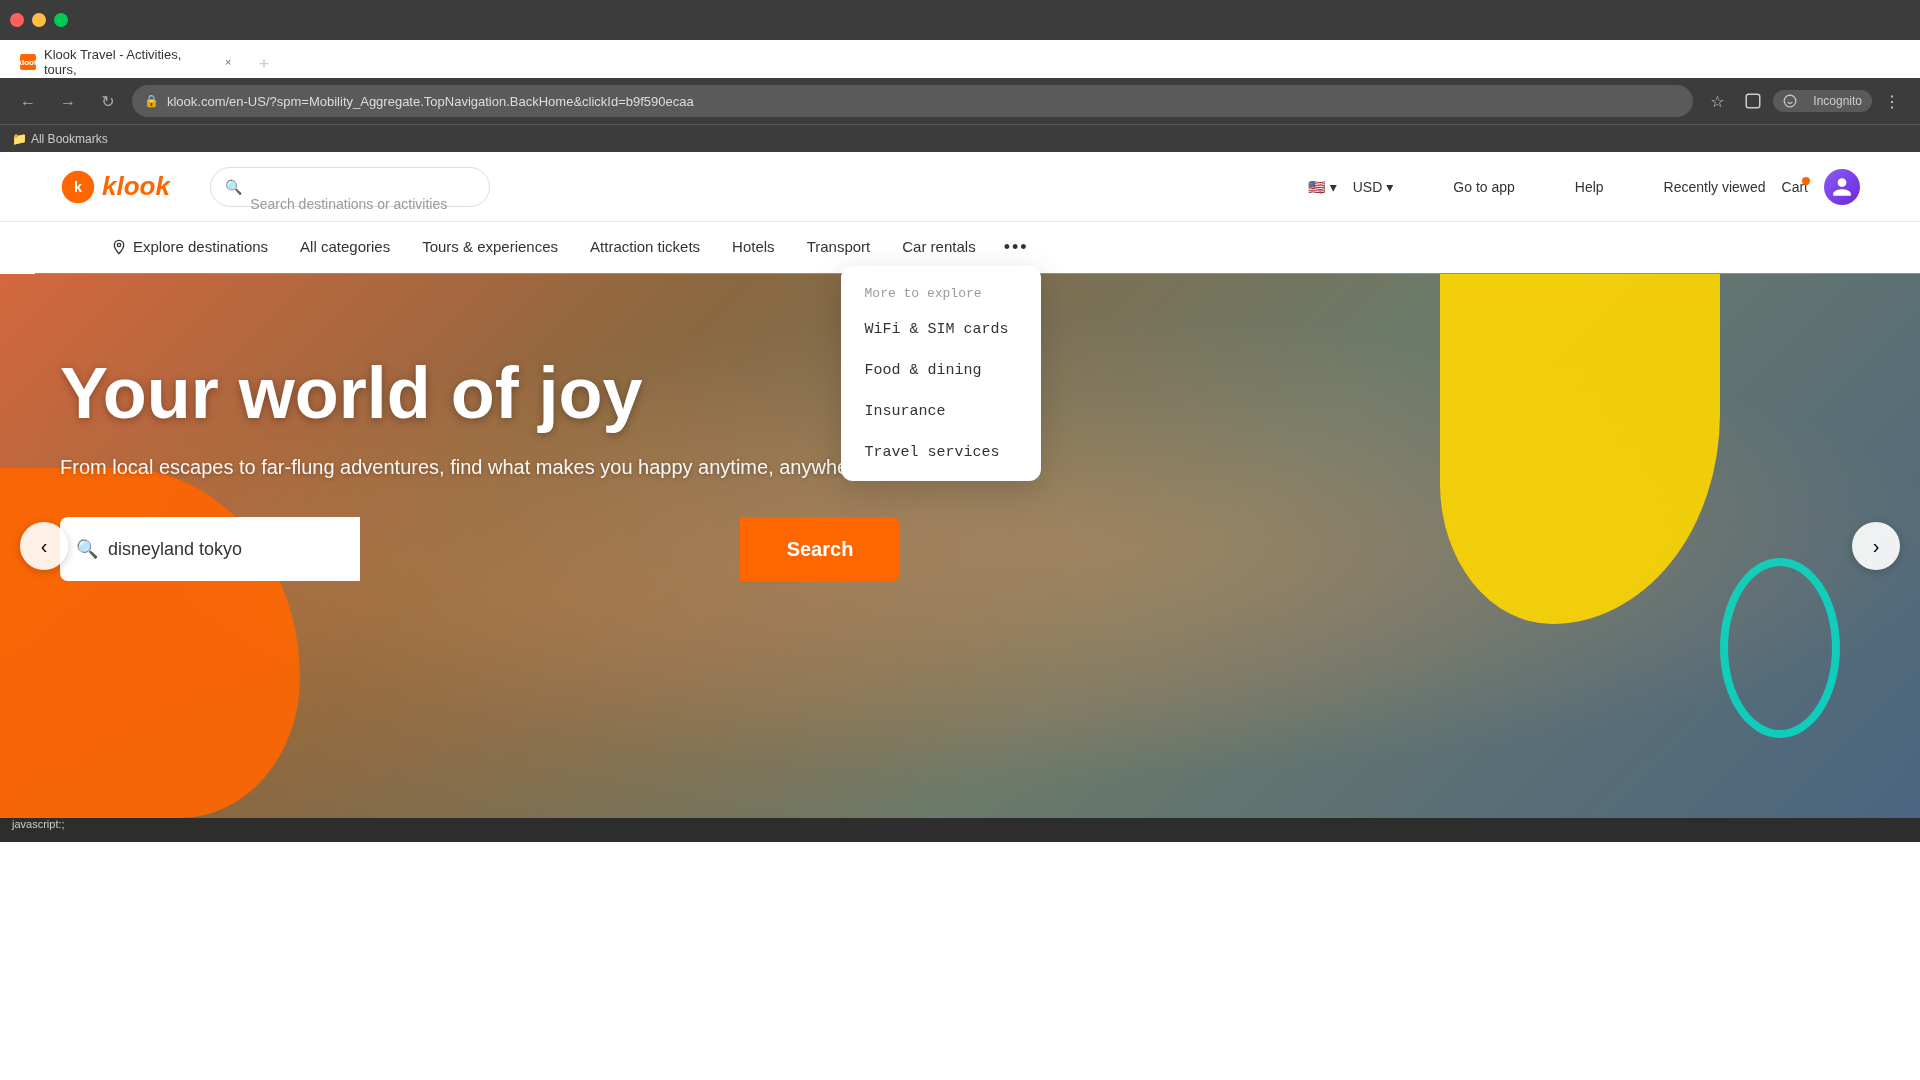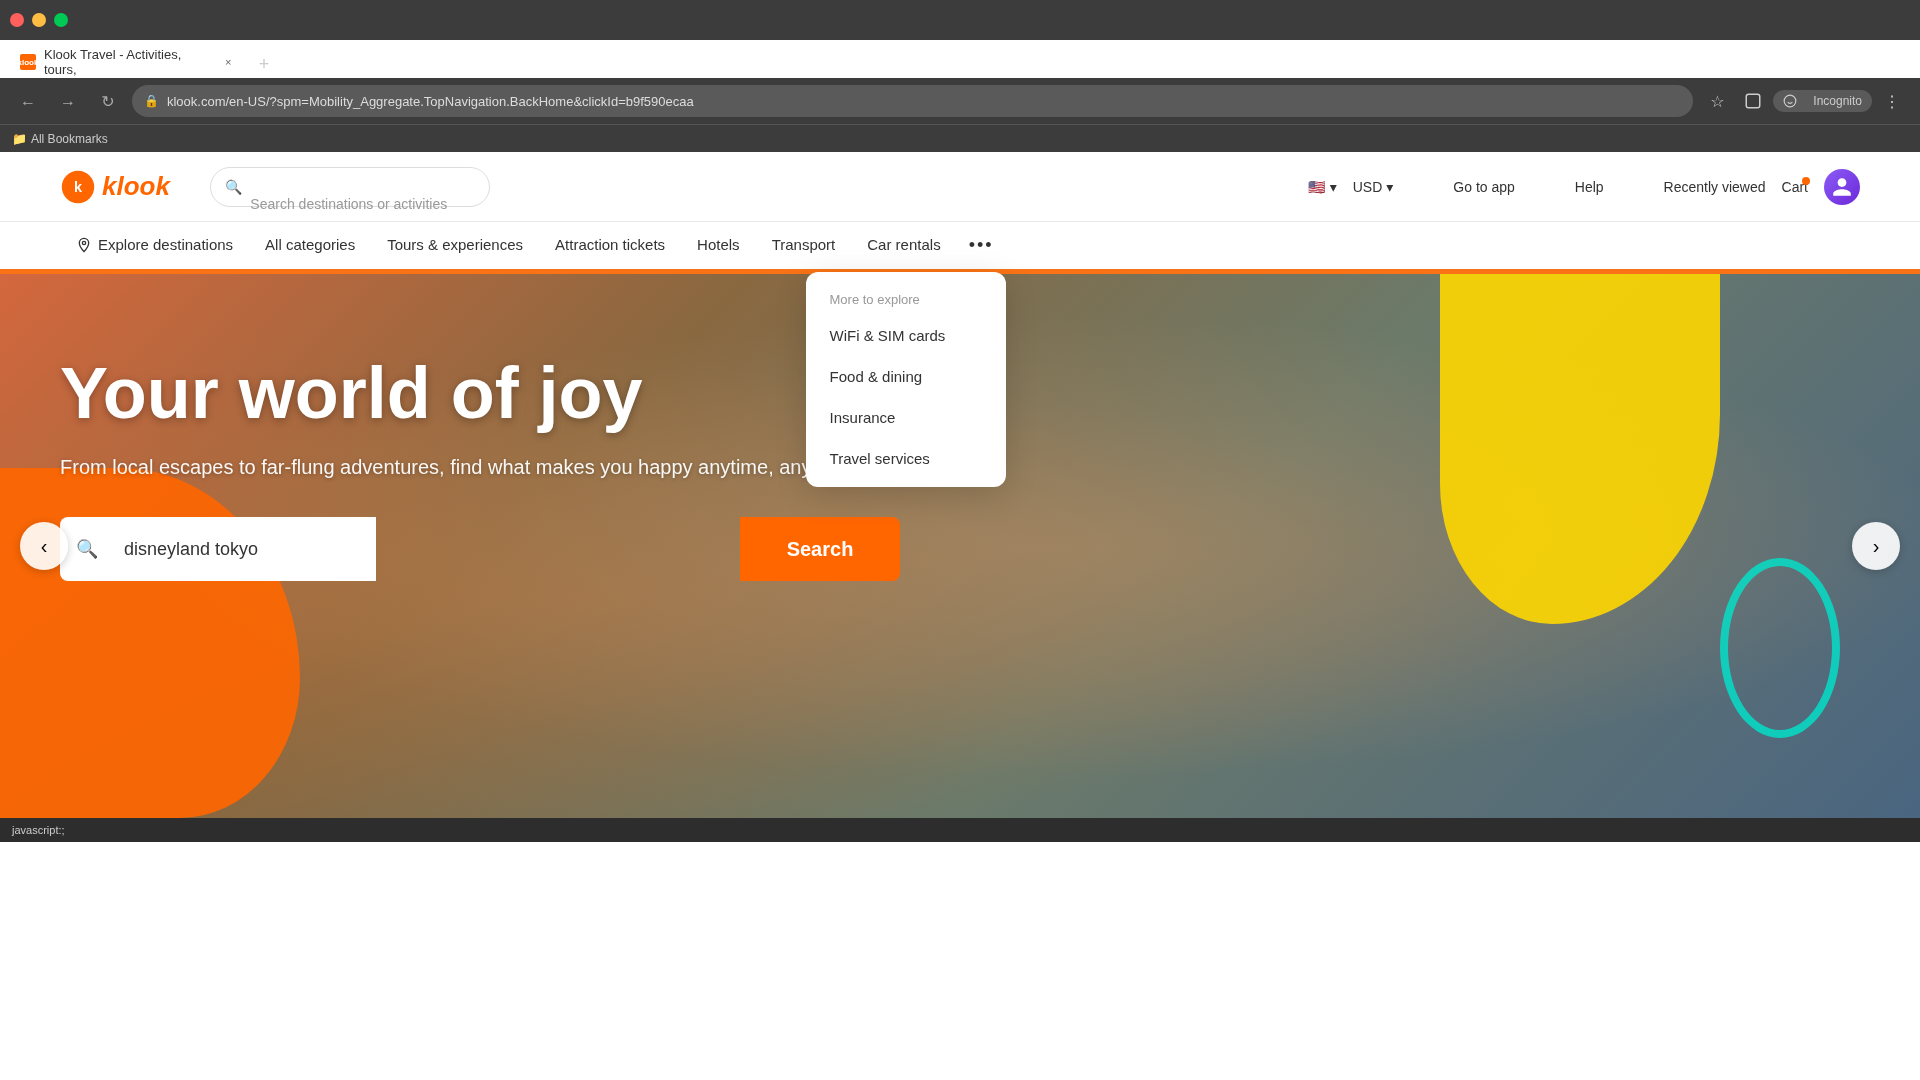--- a/index.html
+++ b/index.html
@@ -246,28 +246,29 @@
       width: 100%; height: 100%;
       background: linear-gradient(135deg, #8b5cf6, #6d28d9);
       display: flex; align-items: center; justify-content: center;
       color: white;
       font-size: 14px;
     }
 
     
     .klook-subnav {
       background: #fff;
-      border-bottom: 5px solid #f97316;
+      border-bottom: 1px solid #f97316;
       padding: 0 60px;
       height: 52px;
       display: flex;
       align-items: center;
       gap: 0;
       position: relative;
       z-index: 100;
+      margin-left: 35px;
     }
     .subnav-item {
       font-size: 15px;
       color: #333;
       padding: 0 16px;
       height: 52px;
       display: flex;
       align-items: center;
       cursor: pointer;
       white-space: nowrap;
@@ -284,28 +285,29 @@
       align-items: center;
       gap: 4px;
       cursor: pointer;
       position: relative;
     }
     .more-dots { letter-spacing: 2px; font-size: 18px; }
 
     
     .dropdown-menu {
       position: absolute;
-      top: 52px;
+      top: 44px;
       right: 0;
       background: #fff;
       border-radius: 12px;
       box-shadow: 0 8px 32px rgba(0,0,0,0.15);
       padding: 8px 0;
       min-width: 200px;
       z-index: 200;
+      font-family: Liberation Mono, monospace;
     }
     .dropdown-header {
       padding: 12px 24px 8px;
       font-size: 13px;
       color: #999;
       font-weight: 500;
     }
     .dropdown-item {
       padding: 12px 24px;
       font-size: 15px;
@@ -398,21 +400,21 @@
       display: flex;
       gap: 0;
       max-width: 840px;
     }
     .hero-search-input {
       flex: 1;
       height: 64px;
       background: #fff;
       border: none;
       border-radius: 8px 0 0 8px;
-      padding: 0 20px 0 64px;
+      padding: 0 20px 0 48px;
       font-size: 18px;
       color: #333;
       outline: none;
       position: relative;
     }
     .hero-search-wrapper {
       position: relative;
       flex: 1;
     }
     .hero-search-icon {
@@ -451,21 +453,21 @@
       box-shadow: 0 2px 8px rgba(0,0,0,0.2);
     }
     .carousel-prev { left: 20px; }
     .carousel-next { right: 20px; }
 
     
     .status-bar {
       background: #2d2d2d;
       height: 24px;
       display: flex;
-      align-items: center;
+      align-items: flex-start;
       padding: 0 12px;
       font-size: 11px;
       color: #ccc;
     }
   </style>
 </head>
 <body>
 
 <div>
 

